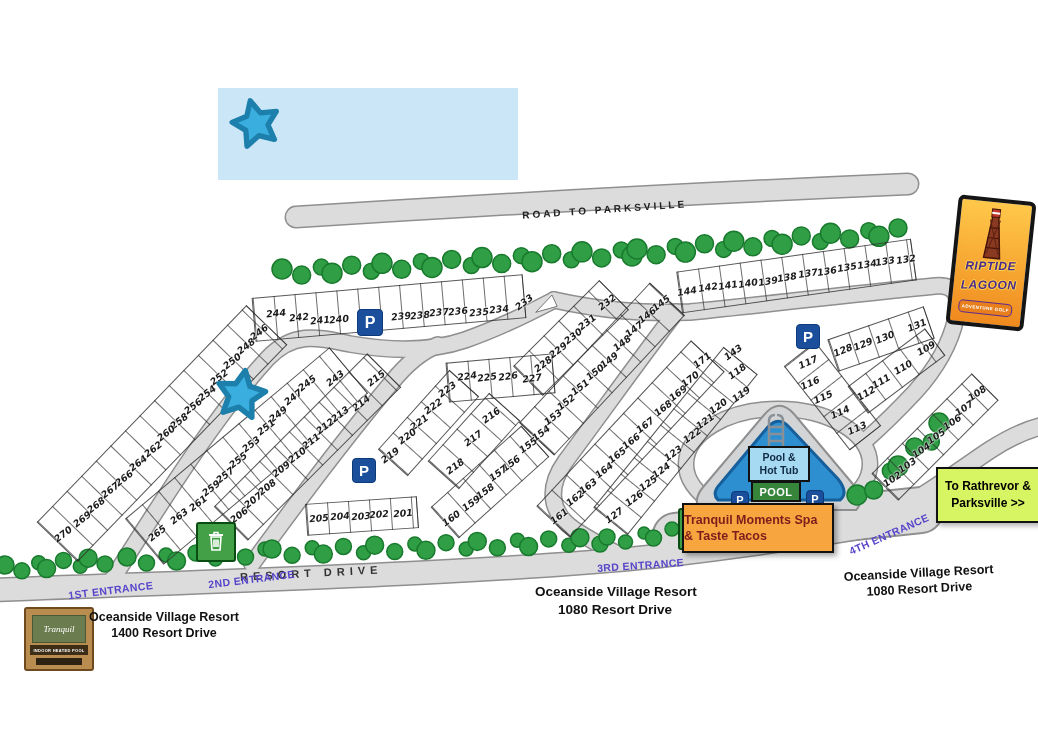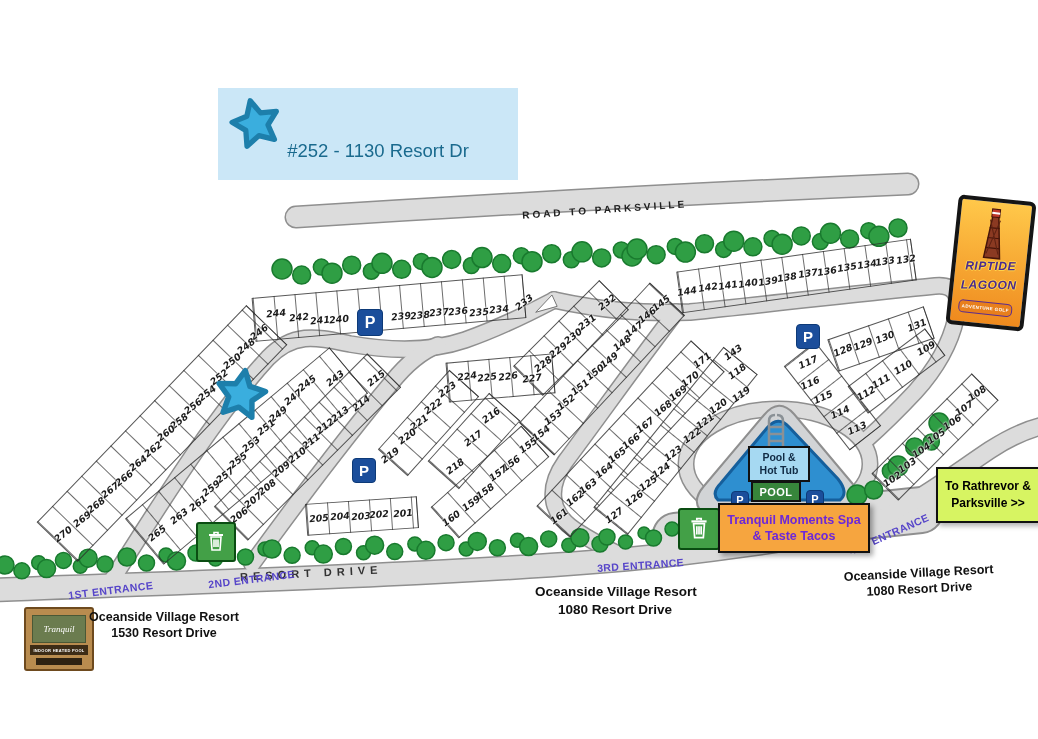--- a/index.html
+++ b/index.html
@@ -28,23 +28,23 @@
           background:var(--parking_blue);color:#fff;font-weight:800;border-radius:4px;
           border:1.5px solid #0d3a78;}
   .bin{position:absolute;background:var(--bin_green);border:2px solid #0a4d12;border-radius:3px;
        display:flex;align-items:center;justify-content:center;}
   .entry{position:absolute;left:751px;top:481px;width:46px;height:17px;background:var(--entry_green);
          border:2px solid #111;color:#fff;font-size:11px;font-weight:700;letter-spacing:.5px;
          display:flex;align-items:center;justify-content:center;}
   .pool-label{position:absolute;left:748px;top:446px;width:58px;height:32px;background:var(--pool_label_blue);
          border:2.5px solid #111;color:#102a43;font-size:10.5px;font-weight:700;text-align:center;
          display:flex;flex-direction:column;align-items:center;justify-content:center;line-height:1.2;}
-  .spa-box{position:absolute;left:718px;top:503px;width:148px;height:46px;background:var(--spa_orange);
-         border:2px solid #111;color:#6d28d9;font-size:12.5px;font-weight:700;text-align:center;
-         display:flex;flex-direction:column;align-items:center;justify-content:center;line-height:1.3;
+  .spa-box{position:absolute;left:682px;top:503px;width:148px;height:46px;background:var(--spa_orange);
+         border:2px solid #111;color:#7f1d1d;font-size:12.5px;font-weight:700;text-align:center;
+         display:flex;flex-direction:column;align-items:flex-start;justify-content:center;line-height:1.3;
          box-shadow:3px 3px 5px rgba(0,0,0,.35);}
   .rath-box{position:absolute;left:936px;top:467px;width:100px;height:52px;background:var(--rathrevor_green);
          border:2px solid #111;color:#000;font-size:12px;font-weight:700;text-align:center;
          display:flex;flex-direction:column;align-items:center;justify-content:center;line-height:1.4;
          box-shadow:3px 3px 5px rgba(0,0,0,.3);}
   .riptide{position:absolute;left:952px;top:198px;width:70px;height:122px;border:4px solid #151515;
          border-radius:6px;background:linear-gradient(#ffc84a,#ef8a1e);transform:rotate(6deg);
          overflow:hidden;}
   .riptide .rl{position:absolute;width:100%;text-align:center;font-weight:800;font-style:italic;
          color:#4b2a8f;font-size:12px;letter-spacing:.5px;
@@ -354,21 +354,20 @@
       <div class="lot" style="left: 907px; top: 465px; transform: translate(-50%, -50%) rotate(-34deg);">103</div>
       <div class="lot" style="left: 892px; top: 479px; transform: translate(-50%, -50%) rotate(-34deg);">102</div>
     </div>
 
   <div class="layer" id="ui">
 
     <div class="legend">
       <svg class="star" style="left:8px;top:6px;transform:rotate(-14deg)" width="60" height="60" viewBox="-1.25 -1.25 2.5 2.5">
         <path d="M0,-1 L0.294,-0.405 L0.951,-0.309 L0.476,0.155 L0.588,0.809 L0,0.5 L-0.588,0.809 L-0.476,0.155 L-0.951,-0.309 L-0.294,-0.405 Z" fill="#3aaede" stroke="#1d7fab" stroke-width="0.22" stroke-linejoin="round"></path>
       </svg>
-      <div class="t2">#252 - 1130 Resort Dr</div>
     </div>
 
     <svg class="star" style="left:210px;top:364px;transform:rotate(10deg)" width="62" height="62" viewBox="-1.25 -1.25 2.5 2.5">
       <path d="M0,-1 L0.294,-0.405 L0.951,-0.309 L0.476,0.155 L0.588,0.809 L0,0.5 L-0.588,0.809 L-0.476,0.155 L-0.951,-0.309 L-0.294,-0.405 Z" fill="#3aaede" stroke="#1d7fab" stroke-width="0.22" stroke-linejoin="round"></path>
     </svg>
 
     <div class="road-label" style="left:522px;top:204px;font-size:10px;letter-spacing:3px;transform:rotate(-4deg)">ROAD TO PARKSVILLE</div>
     <div class="road-label" style="left:240px;top:567px;font-size:11px;letter-spacing:5px;transform:rotate(-3deg);color:#333">RESORT DRIVE</div>
 
     <div class="ent-label" style="left:68px;top:584px;transform:rotate(-7deg)">1ST ENTRANCE</div>
@@ -427,21 +426,21 @@
     </div>
 
     <div class="osign">
       <div class="panel">Tranquil</div>
       <div class="band1">INDOOR HEATED POOL</div>
       <div class="band2"></div>
     </div>
 
     <div class="addr" style="left:88px;top:609px;width:152px;font-size:12.5px">
       <div>Oceanside Village Resort</div>
-      <div>1530 Resort Drive</div>
+      <div>1400 Resort Drive</div>
     </div>
     <div class="addr" style="left:535px;top:583px;width:160px;font-size:13.5px">
       <div>Oceanside Village Resort</div>
       <div>1080 Resort Drive</div>
     </div>
     <div class="addr" style="left:843px;top:565px;width:152px;font-size:12.5px;transform:rotate(-3deg)">
       <div>Oceanside Village Resort</div>
       <div>1080 Resort Drive</div>
     </div>
 

